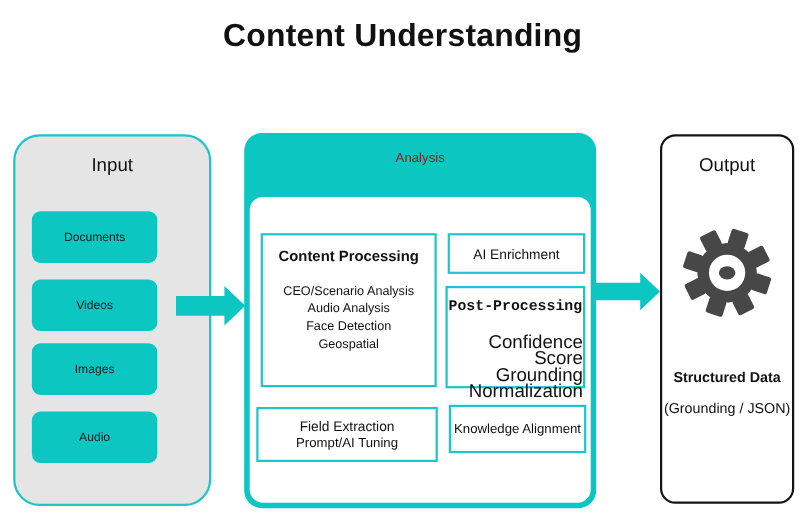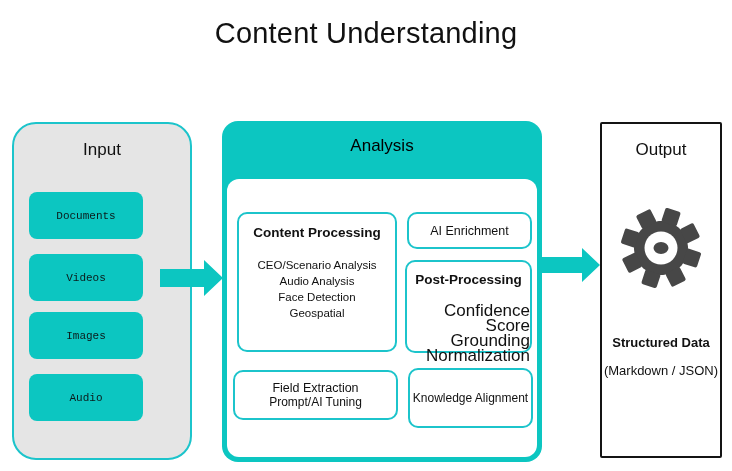--- a/index.html
+++ b/index.html
@@ -3,71 +3,71 @@
 <meta charset="utf-8">
 <style>
   html,body{margin:0;padding:0;background:#fff;}
   body{
     width:732px;height:471px;position:relative;overflow:hidden;
     font-family:"Liberation Sans",sans-serif;color:#111;
     --teal:#0cc6c1;--teal-border:#1cc4cb;--gear:#474747;--outline:#141414;
   }
   .main-title{
     position:absolute;top:17px;left:0;width:100%;text-align:center;
-    font-size:29px;font-weight:normal;letter-spacing:.2px;
+    font-size:29px;font-weight:bold;letter-spacing:.2px;
   }
   
   .input-panel{
     position:absolute;left:12px;top:122px;width:180px;height:338px;
     background:#e5e5e5;border:2px solid var(--teal-border);border-radius:24px;
     box-sizing:border-box;
   }
   .panel-title{
     position:absolute;top:16px;left:0;width:100%;text-align:center;font-size:17px;
   }
   .input-btn{
     position:absolute;left:15px;width:114px;height:47px;border-radius:8px;
     background:var(--teal);display:flex;align-items:center;justify-content:center;
-    font-size:11px;color:#0b1b1b;font-family:Liberation Mono, monospace;
+    font-size:11px;color:#0b1b1b;
   }
   .input-btn:nth-of-type(2){top:68px}
   .input-btn:nth-of-type(3){top:130px}
   .input-btn:nth-of-type(4){top:188px}
   .input-btn:nth-of-type(5){top:250px}
   
   .analysis-panel{
     position:absolute;left:222px;top:121px;width:320px;height:341px;
     background:var(--teal);border-radius:16px;
   }
   .analysis-title{
-    position:absolute;top:15px;left:0;width:100%;text-align:center;font-size:17px;color:#000000;
+    position:absolute;top:15px;left:0;width:100%;text-align:center;font-size:12px;color:#7f1d1d;
   }
   .analysis-body{
     position:absolute;left:5px;right:5px;top:58px;bottom:5px;
     background:#fff;border-radius:12px;
   }
   .sub-box{
     position:absolute;background:#fff;border:2px solid var(--teal-border);
-    border-radius:10px;box-sizing:border-box;text-align:center;
+    border-radius:0;box-sizing:border-box;text-align:center;
   }
   .box-cp{left:15px;top:91px;width:160px;height:140px;}
   .box-cp .box-title{margin-top:11px;font-weight:bold;font-size:13.5px;}
   .box-cp .box-lines{margin-top:17px;font-size:11.5px;line-height:16px;}
   .box-ae{left:185px;top:91px;width:125px;height:37px;display:flex;align-items:center;justify-content:center;font-weight:normal;font-size:12.5px;}
   .box-pp{left:183px;top:139px;width:127px;height:93px;}
-  .box-pp .box-title{margin-top:10px;font-weight:bold;font-size:13.5px;}
+  .box-pp .box-title{margin-top:10px;font-weight:bold;font-size:13.5px;font-family:Liberation Mono, monospace;}
   .box-pp .box-lines{margin-top:16px;font-size:17px;line-height:15px;text-align:right;}
   .box-fe{left:11px;top:249px;width:165px;height:50px;display:flex;flex-direction:column;align-items:center;justify-content:center;}
   .box-fe .box-title{font-weight:normal;font-size:12.5px;}
   .box-fe .box-lines{font-size:12px;line-height:15px;}
-  .box-ka{left:186px;top:247px;width:125px;height:60px;display:flex;align-items:center;justify-content:center;font-size:12px;}
+  .box-ka{left:186px;top:247px;width:125px;height:44px;display:flex;align-items:center;justify-content:center;font-size:12px;}
   
   .output-panel{
     position:absolute;left:600px;top:122px;width:122px;height:336px;
-    background:#fff;border:2px solid var(--outline);border-radius:2px;
+    background:#fff;border:2px solid var(--outline);border-radius:14px;
     box-sizing:border-box;
   }
   .gear-wrap{position:absolute;top:80px;left:0;width:100%;display:flex;justify-content:center;}
   .out-label{position:absolute;top:211px;left:0;width:100%;text-align:center;font-weight:bold;font-size:13px;}
   .out-sublabel{position:absolute;top:239px;left:0;width:100%;text-align:center;font-size:13px;}
   
   .arrow{position:absolute;}
   .arrow polygon{fill:var(--teal);}
 </style>
 </head>
@@ -143,14 +143,14 @@
           <rect x="-8" y="-40" width="16" height="15" rx="2" transform="rotate(225)"></rect>
           <rect x="-8" y="-40" width="16" height="15" rx="2" transform="rotate(270)"></rect>
           <rect x="-8" y="-40" width="16" height="15" rx="2" transform="rotate(315)"></rect>
         </g>
       </g>
       <circle r="16.5" fill="#ffffff"></circle>
       <ellipse rx="7.5" ry="6" fill="var(--gear)"></ellipse>
     </svg>
   </div>
   <div class="out-label">Structured Data</div>
-  <div class="out-sublabel">(Markdown / JSON)</div>
+  <div class="out-sublabel">(Grounding / JSON)</div>
 </div>
 
 </body></html>

